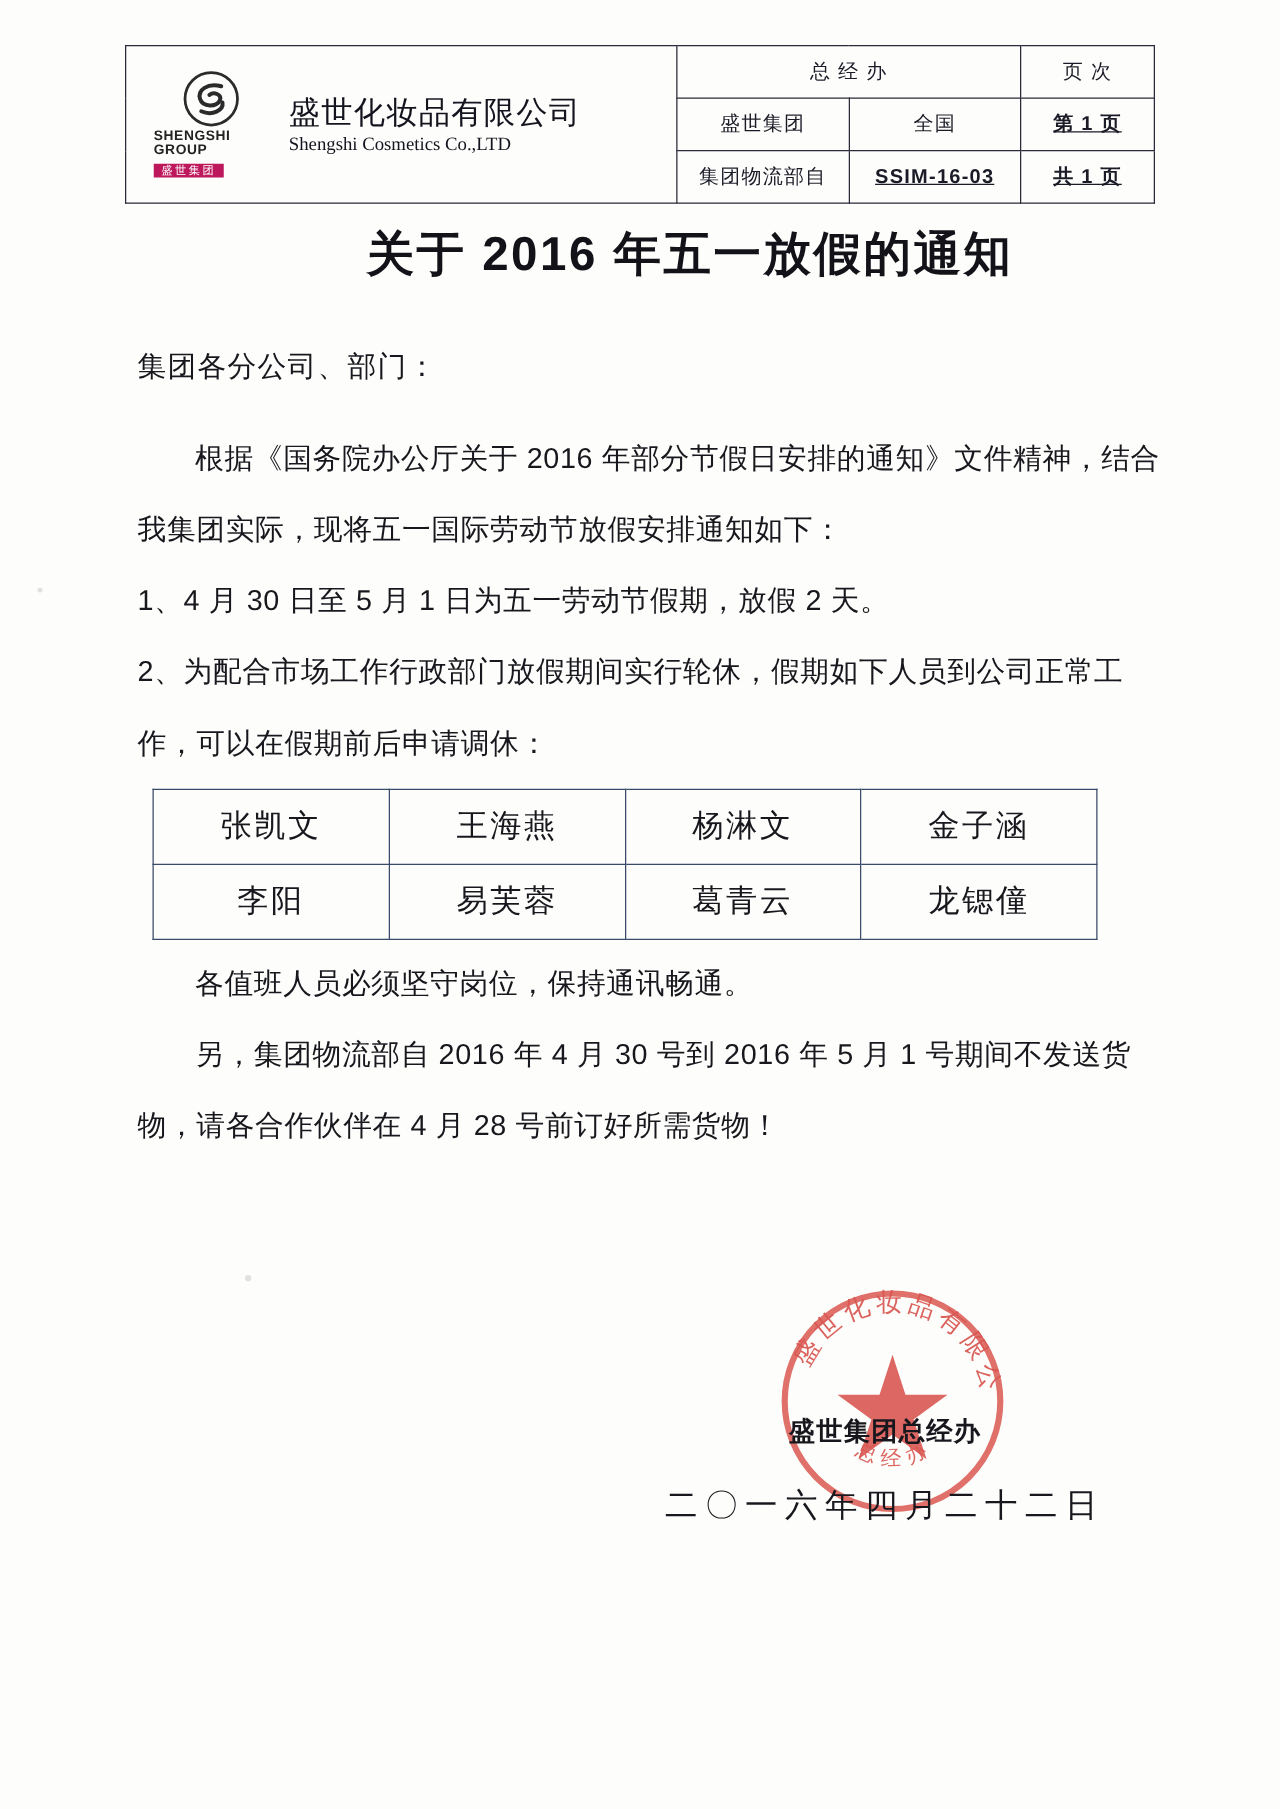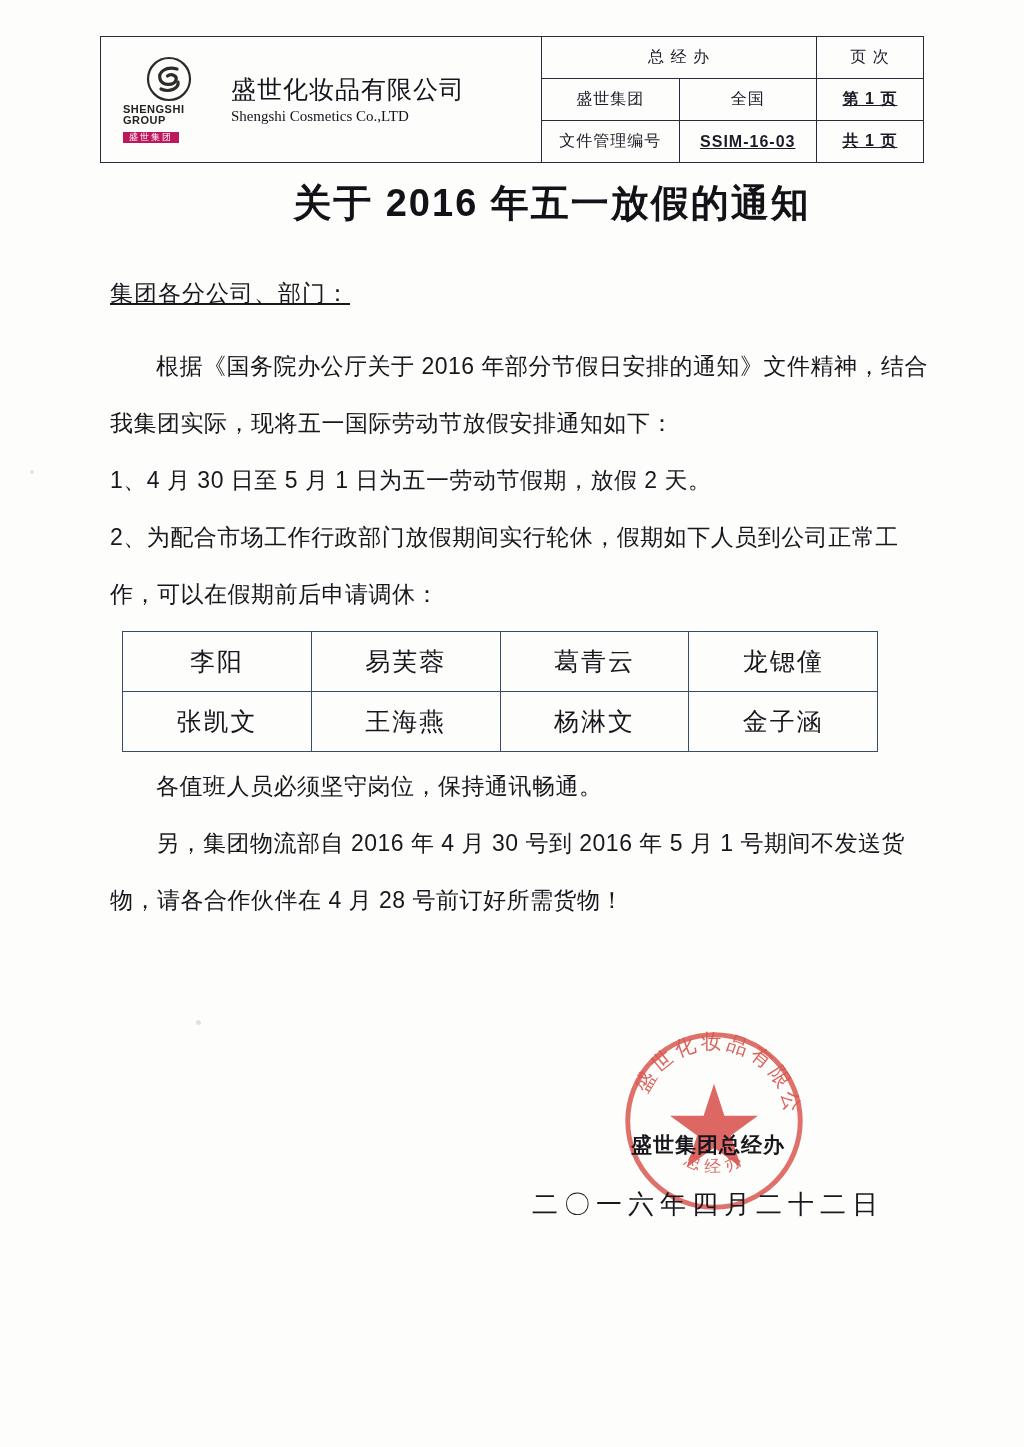--- a/index.html
+++ b/index.html
@@ -131,21 +131,21 @@
   .body-block {
     position: absolute;
     top: 265px;
     left: 110px;
     width: 820px;
     font-size: 23px;
     line-height: 57px;
     color: #17171d;
     font-family: "Liberation Sans", sans-serif;
   }
-  .salutation { letter-spacing: 1px; text-decoration: underline; }
+  .salutation { letter-spacing: 1px; }
   .para { text-indent: 2em; letter-spacing: 0.5px; }
   .item { letter-spacing: 0.5px; }
 
   
   .names-table {
     margin: 8px 0 6px 12px;
     border-collapse: collapse;
     width: 756px;
     table-layout: fixed;
   }
@@ -235,49 +235,49 @@
       </td>
       <td class="hdr-label" colspan="2">总 经 办</td>
       <td class="hdr-label col-d">页 次</td>
     </tr>
     <tr>
       <td class="hdr-label col-b">盛世集团</td>
       <td class="hdr-label col-c">全国</td>
       <td class="hdr-label col-d hdr-strong">第 1 页</td>
     </tr>
     <tr>
-      <td class="hdr-label col-b">文件管理编号</td>
+      <td class="hdr-label col-b">集团物流部自</td>
       <td class="hdr-label col-c hdr-strong">SSIM-16-03</td>
       <td class="hdr-label col-d hdr-strong">共 1 页</td>
     </tr>
   </tbody>
     </table>
 
   <div class="doc-title">关于 2016 年五一放假的通知</div>
 
   <div class="body-block">
     <div class="salutation">集团各分公司、部门：</div>
     <div style="height:16px;"></div>
     <div class="para">根据《国务院办公厅关于 2016 年部分节假日安排的通知》文件精神，结合我集团实际，现将五一国际劳动节放假安排通知如下：</div>
     <div class="item">1、4 月 30 日至 5 月 1 日为五一劳动节假期，放假 2 天。</div>
     <div class="item">2、为配合市场工作行政部门放假期间实行轮休，假期如下人员到公司正常工作，可以在假期前后申请调休：</div>
 
     <table class="names-table">
       <tbody>
           <tr>
+        <td>张凯文</td>
+        <td>王海燕</td>
+        <td>杨淋文</td>
+        <td>金子涵</td>
+      </tr>
+      <tr>
         <td>李阳</td>
         <td>易芙蓉</td>
         <td>葛青云</td>
         <td>龙锶僮</td>
-      </tr>
-      <tr>
-        <td>张凯文</td>
-        <td>王海燕</td>
-        <td>杨淋文</td>
-        <td>金子涵</td>
       </tr>
     </tbody>
       </table>
 
     <div class="para">各值班人员必须坚守岗位，保持通讯畅通。</div>
     <div class="para">另，集团物流部自 2016 年 4 月 30 号到 2016 年 5 月 1 号期间不发送货物，请各合作伙伴在 4 月 28 号前订好所需货物！</div>
   </div>
 
   <div class="stamp">
     <svg viewBox="0 0 200 200" width="196" height="196" aria-hidden="true">

